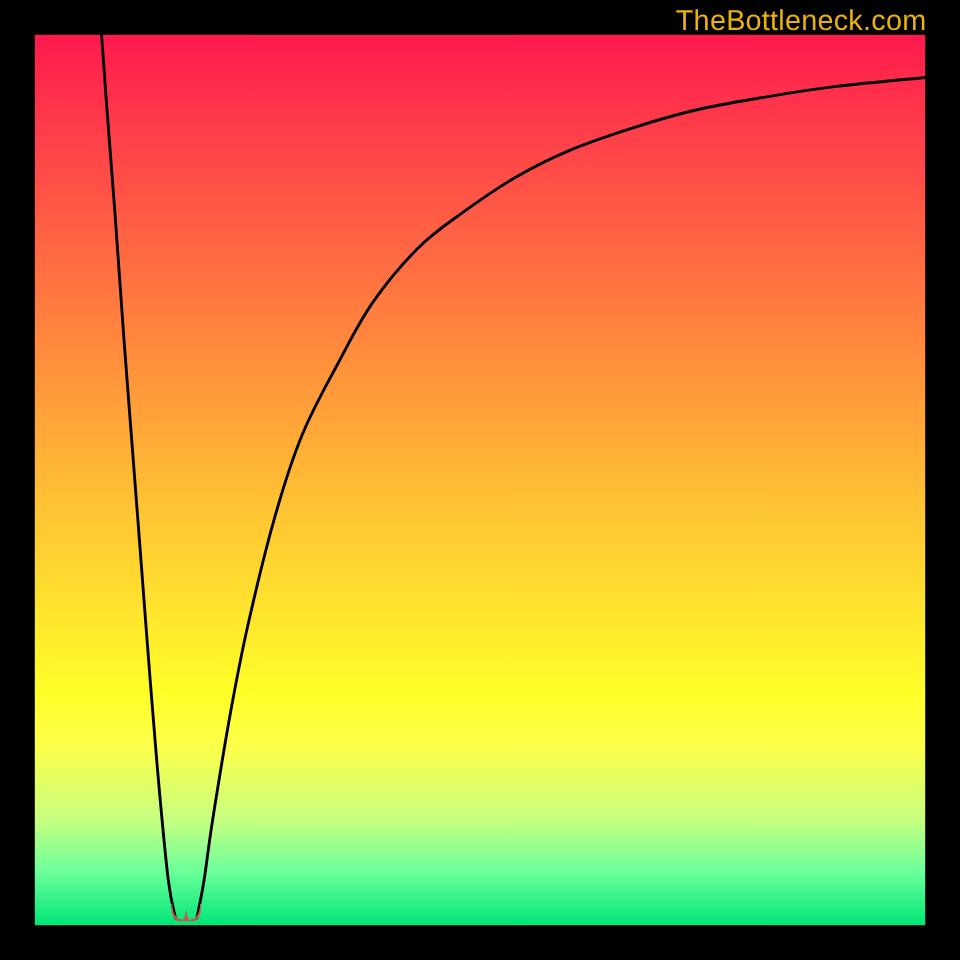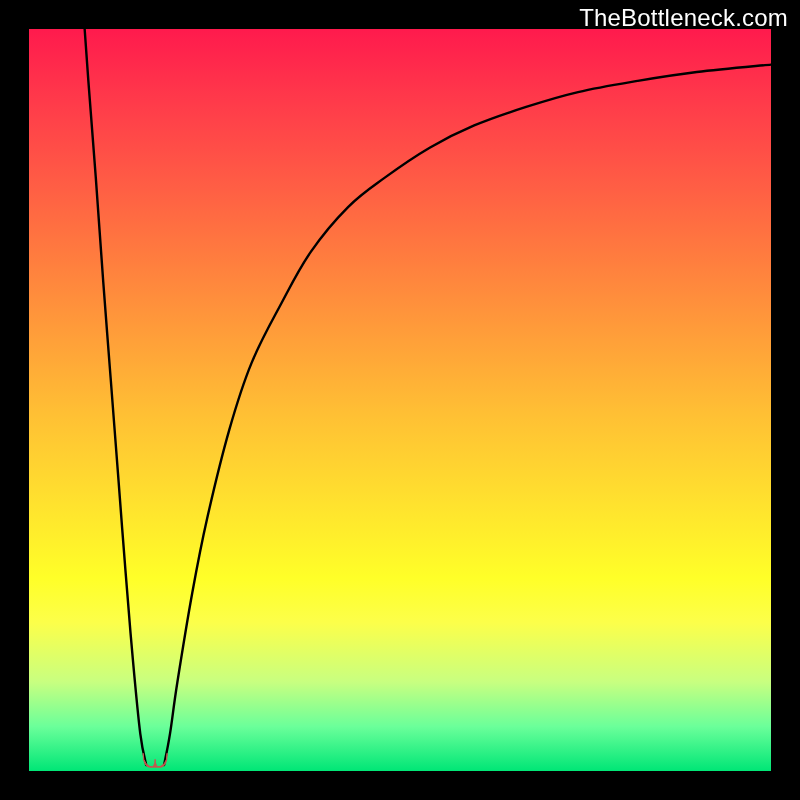--- a/index.html
+++ b/index.html
@@ -37,22 +37,22 @@
       #ffff28 74%,
       #fcff4a 80%,
       #c8ff80 88%,
       #6bff9a 94%,
       #00e676 100%
     );
   }
   .watermark {
     position: absolute;
     top: 4px;
-    right: 12px;
-    color: #ffffff;
+    right: 28px;
+    color: #eab308;
     font-size: 24px;
     font-weight: 400;
     letter-spacing: 0.2px;
   }
   svg.curve {
     position: absolute;
     left: 29px;
     top: 29px;
     width: 742px;
     height: 742px;

